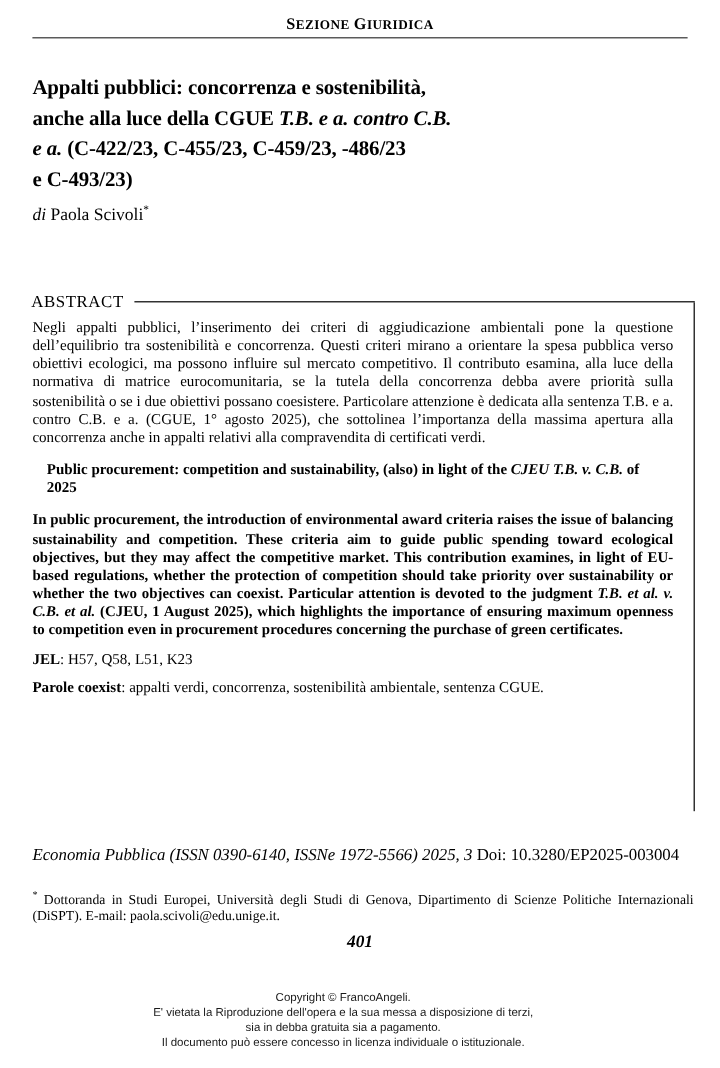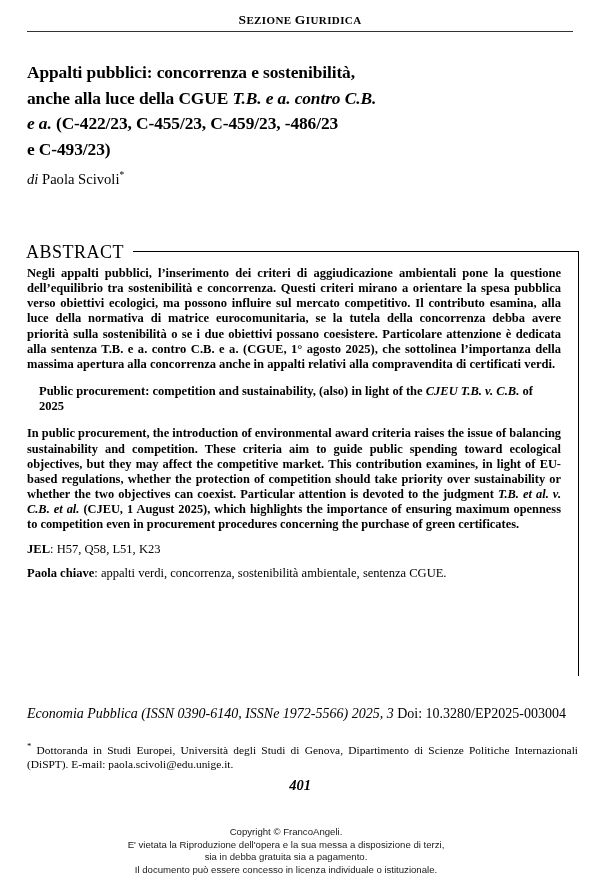--- a/index.html
+++ b/index.html
@@ -81,21 +81,21 @@
     width: 553px;
     height: 432px;
   }
   .abs-header {
     display: flex;
     align-items: center;
     height: 17px;
   }
   .abs-label {
     font-family: "Liberation Serif", serif;
-    font-size: 18px;
+    font-size: 14px;
     letter-spacing: 0.5px;
     white-space: nowrap;
     padding-right: 9px;
   }
   .abs-topline {
     flex: 1;
     border-top: 1.2px solid #000000;
     height: 0;
     position: relative;
     top: -1px;
@@ -111,21 +111,20 @@
   .abs-body {
     padding: 5px 18px 0 1px;
   }
   .abs-p {
     margin: 0;
     text-align: justify;
     font-family: "Liberation Serif", serif;
     font-size: 12.55px;
     line-height: 15.15px;
     hyphens: manual;
-    font-weight: bold;
   }
   .abs-p.en {
     font-weight: bold;
     font-size: 12.4px;
   }
   .abs-subtitle {
     margin: 12px;
     text-align: left;
     font-family: "Liberation Serif", serif;
     font-weight: bold;
@@ -223,21 +222,21 @@
 
     <div class="abs-body">
       <p class="abs-p">Negli appalti pubblici, l’inserimento dei criteri di aggiudicazione ambientali pone la questione dell’equilibrio tra sostenibilità e concorrenza. Questi criteri mirano a orientare la spesa pubblica verso obiettivi ecologici, ma possono influire sul mercato competitivo. Il contributo esamina, alla luce della normativa di matrice eurocomunitaria, se la tutela della concorrenza debba avere priorità sulla sostenibilità o se i due obiettivi possano coesistere. Particolare attenzione è dedicata alla sentenza T.B. e a. contro C.B. e a. (CGUE, 1° agosto 2025), che sottolinea l’importanza della massima apertura alla concorrenza anche in appalti relativi alla compravendita di certificati verdi.</p>
 
       <p class="abs-subtitle"><span>Public procurement: competition and sustainability, (also) in light of the </span><i>CJEU T.B. v. C.B.</i><span> of 2025</span></p>
 
       <p class="abs-p en"><span>In public procurement, the introduction of environmental award criteria raises the issue of balancing sustainability and competition. These criteria aim to guide public spending toward ecological objectives, but they may affect the competitive market. This contribution examines, in light of EU-based regulations, whether the protection of competition should take priority over sustainability or whether the two objectives can coexist. Particular attention is devoted to the judgment </span><i>T.B. et al. v. C.B. et al.</i><span> (CJEU, 1 August 2025), which highlights the importance of ensuring maximum openness to competition even in procurement procedures concerning the purchase of green certificates.</span></p>
 
       <p class="abs-meta"><b>JEL</b><span>: H57, Q58, L51, K23</span></p>
 
-      <p class="abs-meta"><b>Paola chiave</b><span>: appalti verdi, concorrenza, sostenibilità ambientale, sentenza CGUE.</span></p>
+      <p class="abs-meta"><b>Parole coexist</b><span>: appalti verdi, concorrenza, sostenibilità ambientale, sentenza CGUE.</span></p>
     </div>
   </div>
 
   <div class="footnote"><sup>*</sup><span> Dottoranda in Studi Europei, Università degli Studi di Genova, Dipartimento di Scienze Politiche Internazionali (DiSPT). E-mail: paola.scivoli@edu.unige.it.</span></div>
 
   <div class="source-line"><span class="ital">Economia Pubblica (ISSN 0390-6140, ISSNe 1972-5566) 2025, 3</span><span> Doi: 10.3280/EP2025-003004</span></div>
 
   <div class="folio">401</div>
 
   <div class="copyright">

